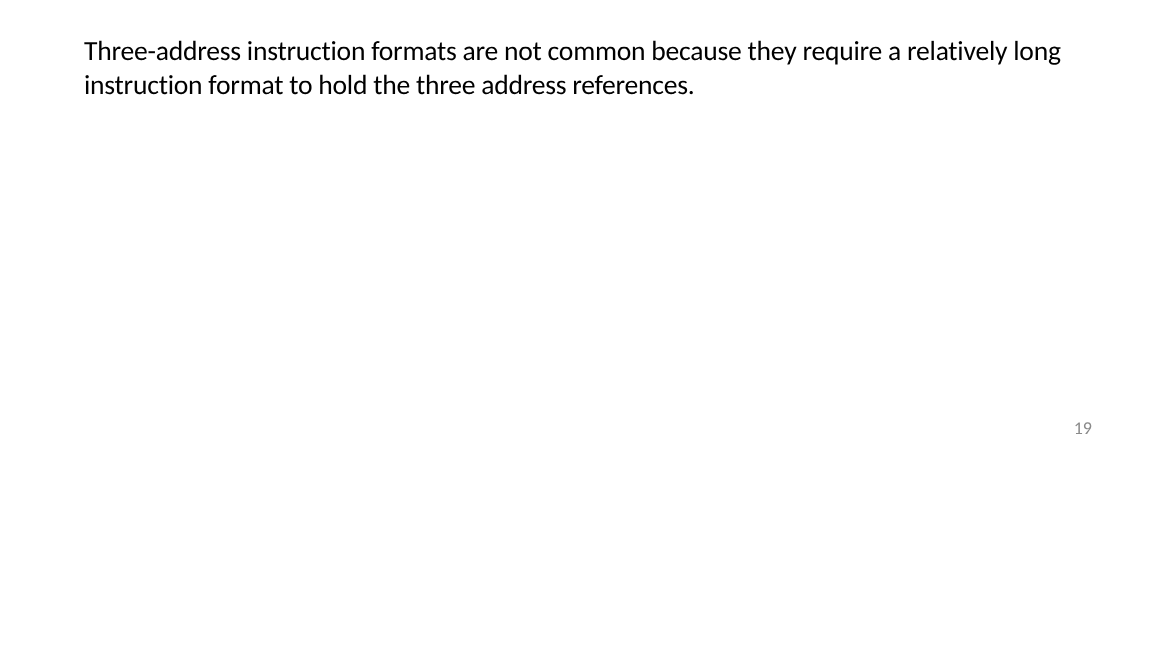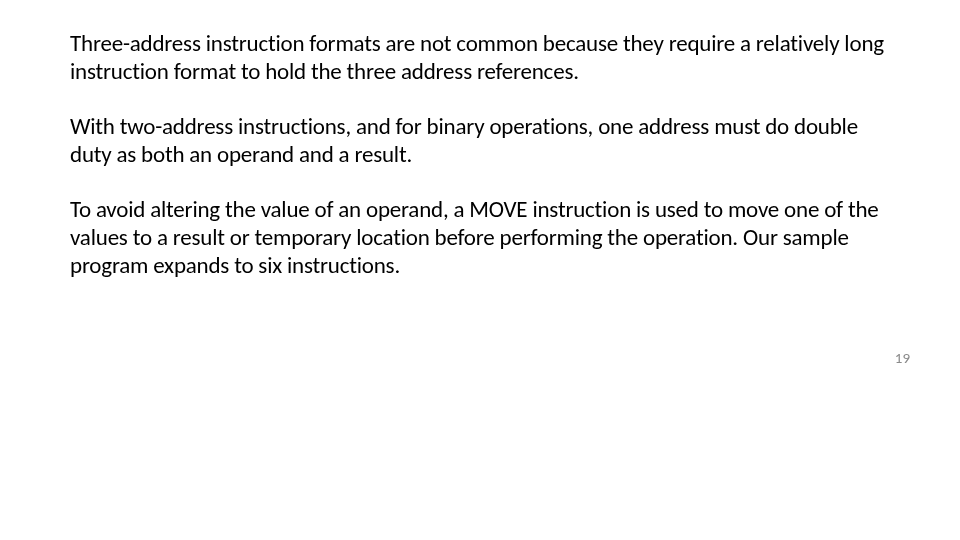--- a/index.html
+++ b/index.html
@@ -24,17 +24,16 @@
     font-size: 15px;
     color: #8a8a8a;
   }
 </style>
 </head>
 <body>
 
 <div class="slide">
   <p class="para">Three-address instruction formats are not common because they require a relatively long instruction format to hold the three address references.</p>
   <p class="para">
-    <span>With two-address instructions, and for binary operations, one address must do double duty as both an operand and a result.</span><br>
+    <br>
   </p>
-  <p class="para">To avoid altering the value of an operand, a MOVE instruction is used to move one of the values to a result or temporary location before performing the operation. Our sample program expands to six instructions.</p>
   <div class="page-num">19</div>
 </div>
 
 </body></html>

